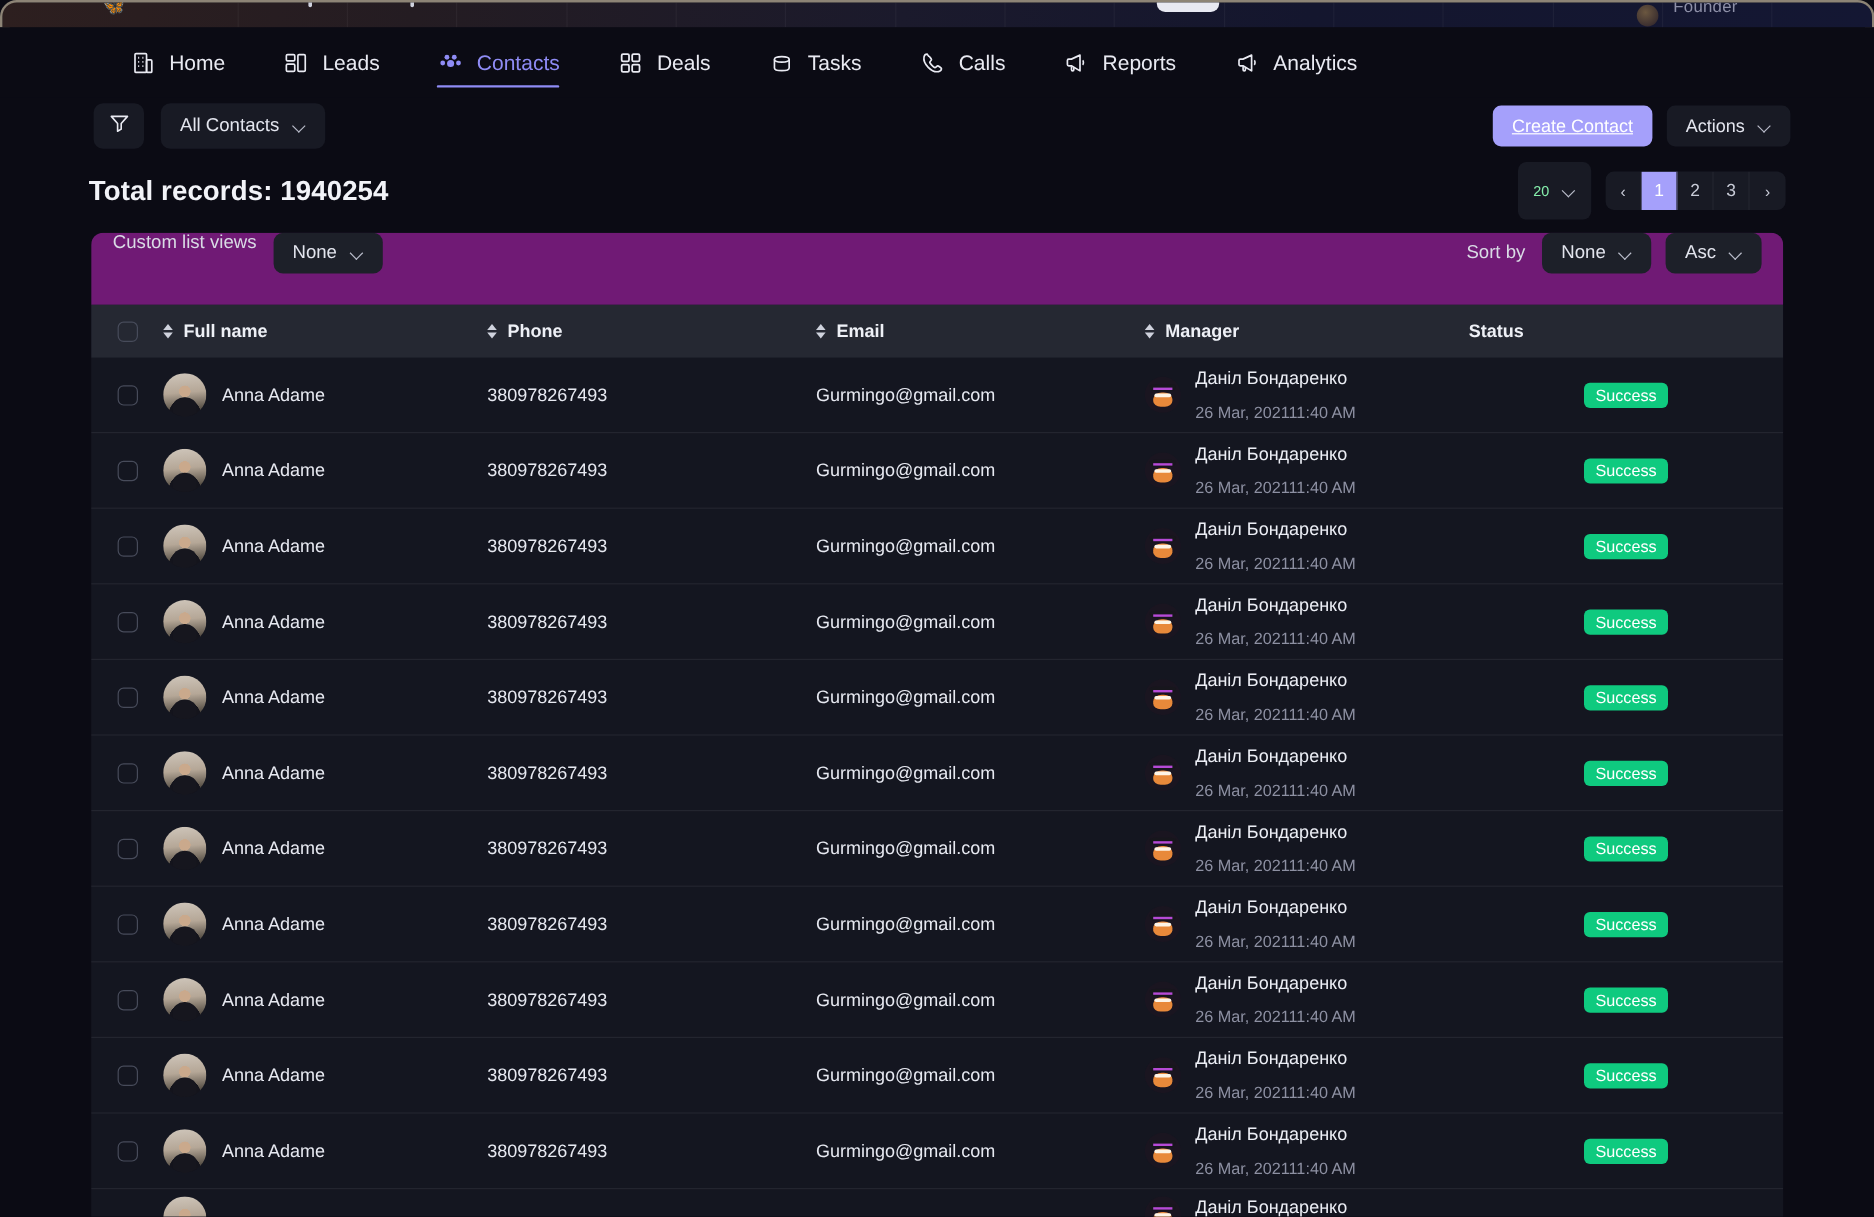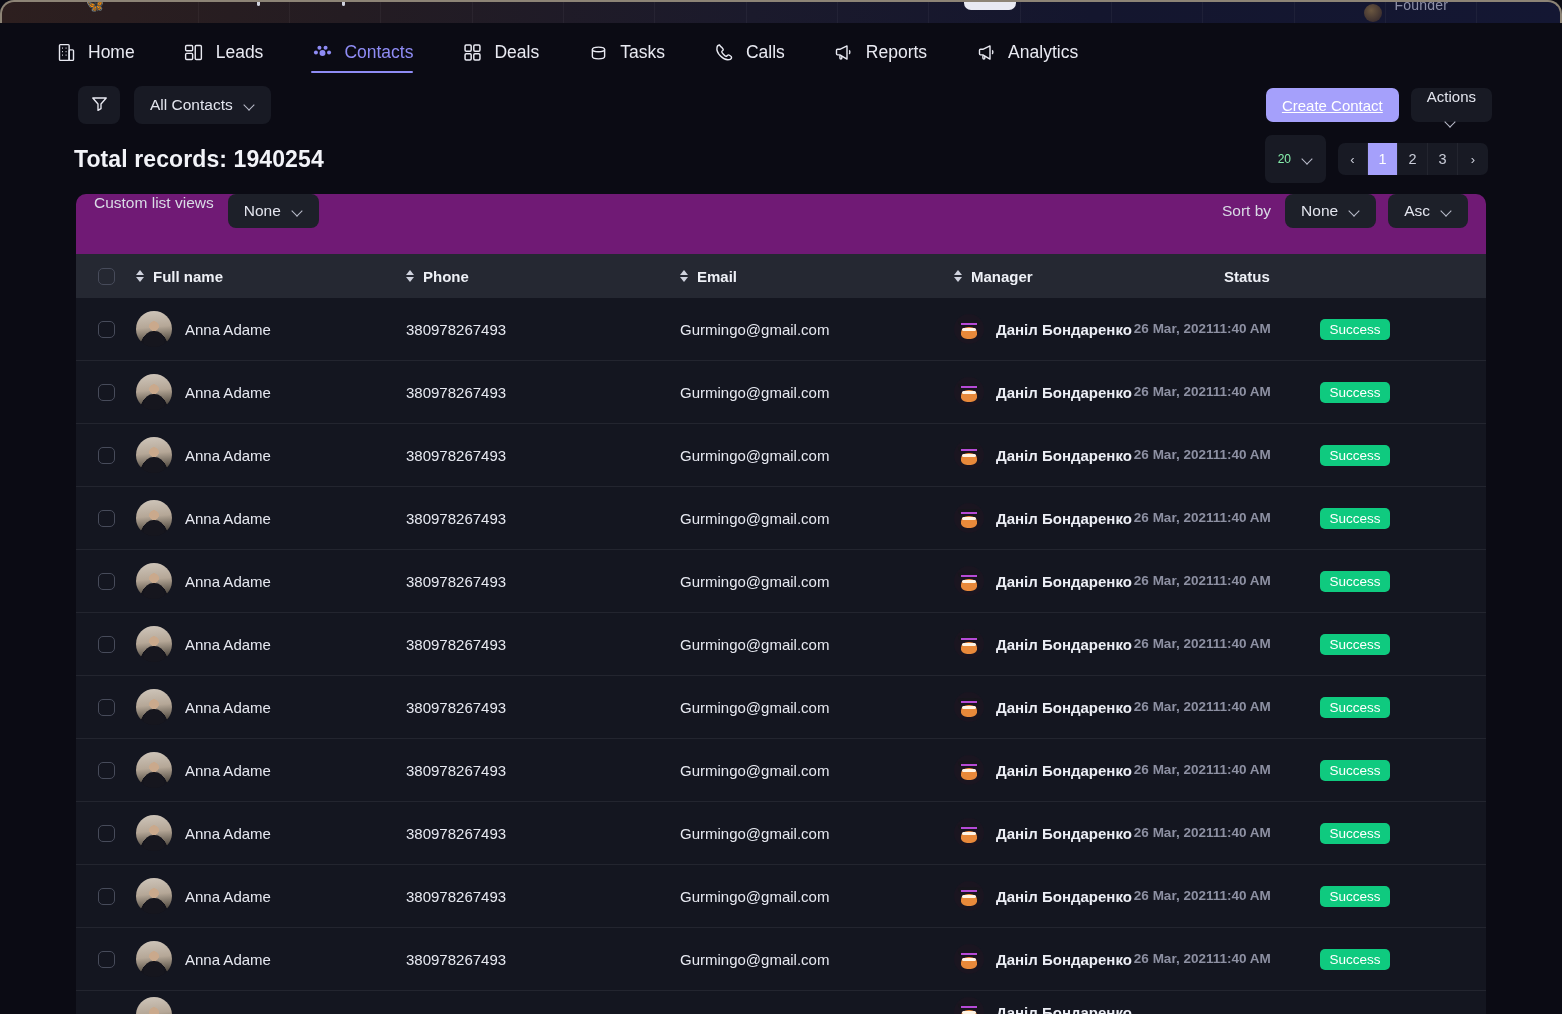--- a/index.html
+++ b/index.html
@@ -53,21 +53,21 @@
     position: absolute; top: -4px; width: 3px; height: 8px;
     background: #cfd2de; border-radius: 2px;
   }
 
   
   .navbar {
     position: absolute; top: 23px; left: 0;
     width: 1562px; height: 58px;
     background: #0b0b14;
     display: flex; align-items: center;
-    padding-left: 39px;
+    padding-left: 92px;
   }
   .nav-item {
     display: flex; align-items: center; gap: 11px;
     height: 58px; position: relative;
     padding: 0 16px; margin-right: 16px;
     color: #e9eaf2; font-size: 17.5px; cursor: pointer;
     white-space: nowrap;
   }
   .nav-item.active { color: #8f8cf5; }
   .nav-item.active .underline {
@@ -104,21 +104,20 @@
     border: none; cursor: pointer; font-family: inherit;
     white-space: nowrap;
     text-decoration: underline;
   }
   .btn-dark {
     height: 34px; border-radius: 7px; background: #181a24;
     color: #e3e5ee; font-size: 15px;
     display: inline-flex; align-items: center; gap: 12px; padding: 0 16px;
     border: none; cursor: pointer; font-family: inherit;
     white-space: nowrap;
-    flex-direction: column;
   }
   .chev { display: inline-block; width: 10px; height: 10px; position: relative; }
   .chev::before {
     content: ""; position: absolute; left: 0; top: 1px;
     width: 7px; height: 7px;
     border-right: 1.6px solid #b9bcca; border-bottom: 1.6px solid #b9bcca;
     transform: rotate(45deg);
   }
 
   
@@ -224,21 +223,21 @@
     background: #b64ad6;
   }
   .mgr-avatar .face {
     position: absolute; left: 24%; top: 42%; width: 52%; height: 40%;
     background: #e8893a; border-radius: 46% 46% 40% 40%;
   }
   .mgr-avatar .eyes {
     position: absolute; left: 28%; top: 48%; width: 44%; height: 10%;
     background: #fdf4e6; border-radius: 2px;
   }
-  .mgr-text { display: flex; flex-direction: row; gap: 2px; min-width: 0; font-weight: bold; }
+  .mgr-text { display: flex; flex-direction: column; gap: 12px; min-width: 0; }
   .mgr-name { color: #eceef5; font-size: 15px; white-space: nowrap; }
   .mgr-date { color: #8d90a2; font-size: 13.5px; white-space: nowrap; }
   .badge {
     display: inline-flex; align-items: center;
     height: 21px; padding: 0 9px; border-radius: 5px;
     background: #0fca7f; color: #ffffff; font-size: 13.5px;
     white-space: nowrap;
   }
   .row.partial { height: 40px; border-bottom: none; overflow: hidden; align-items: flex-start; }
   .row.partial > * { margin-top: 6px; }

